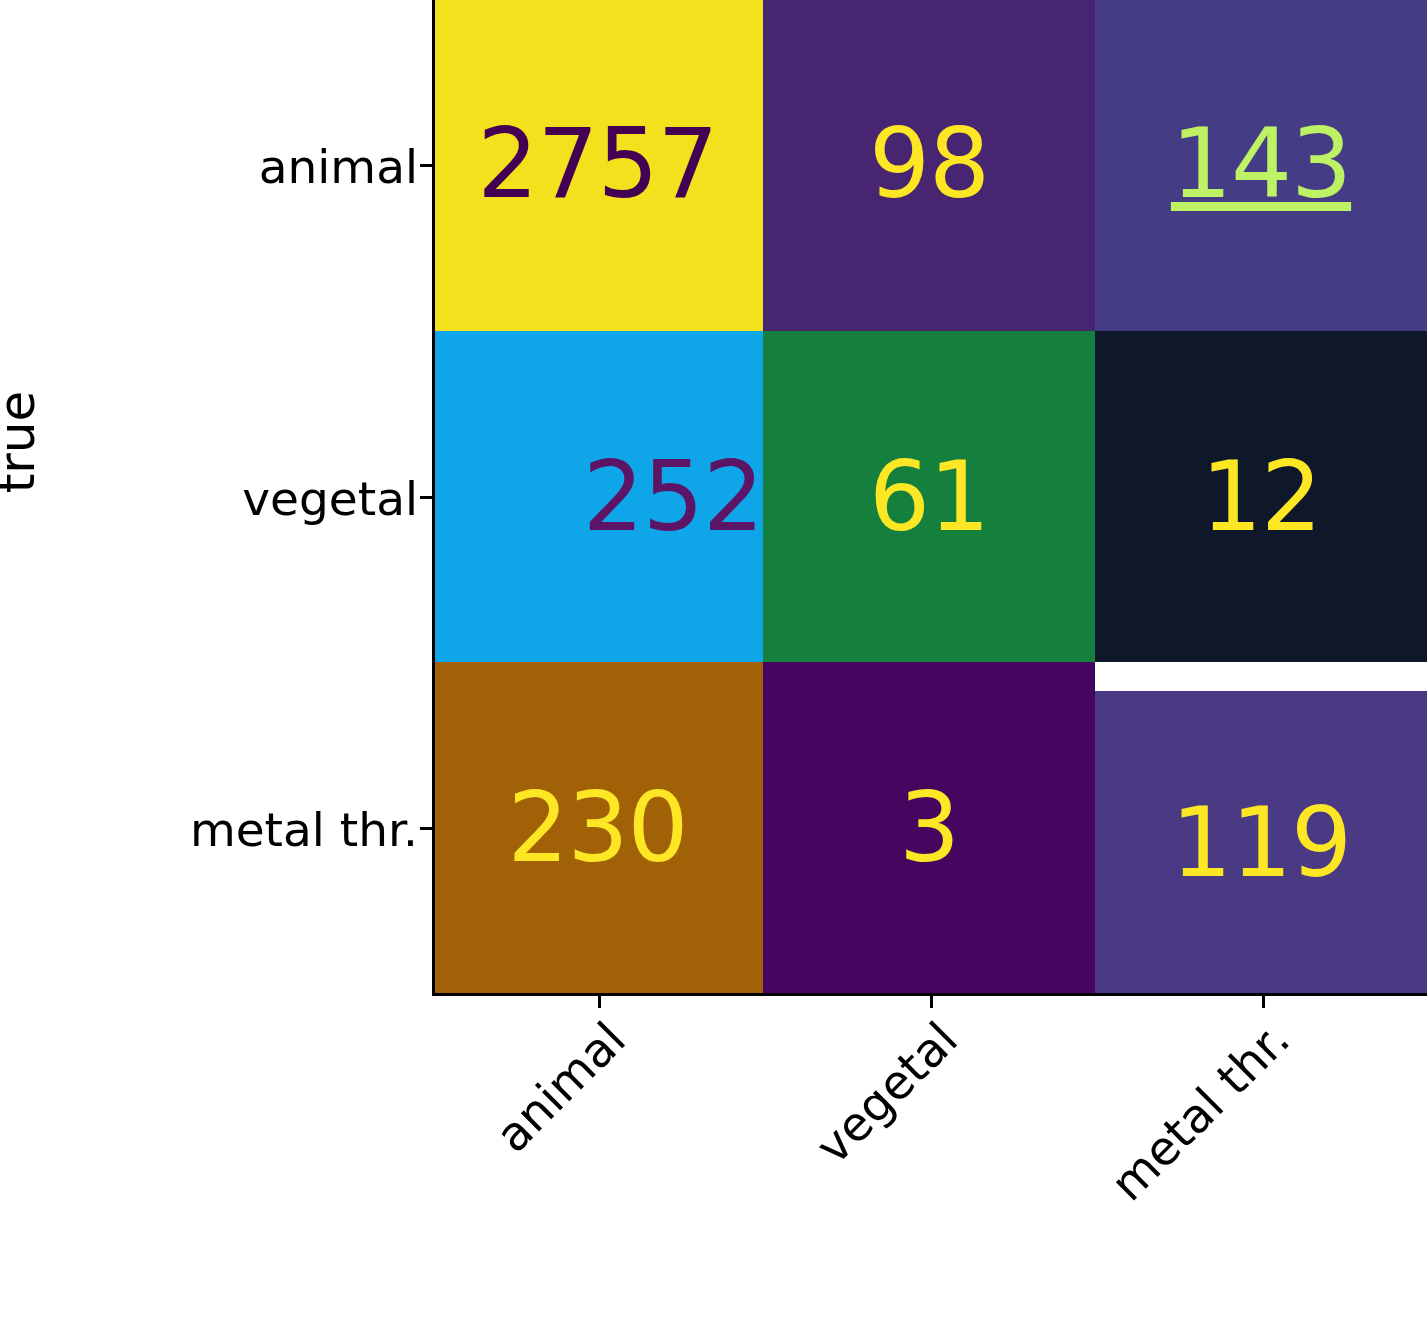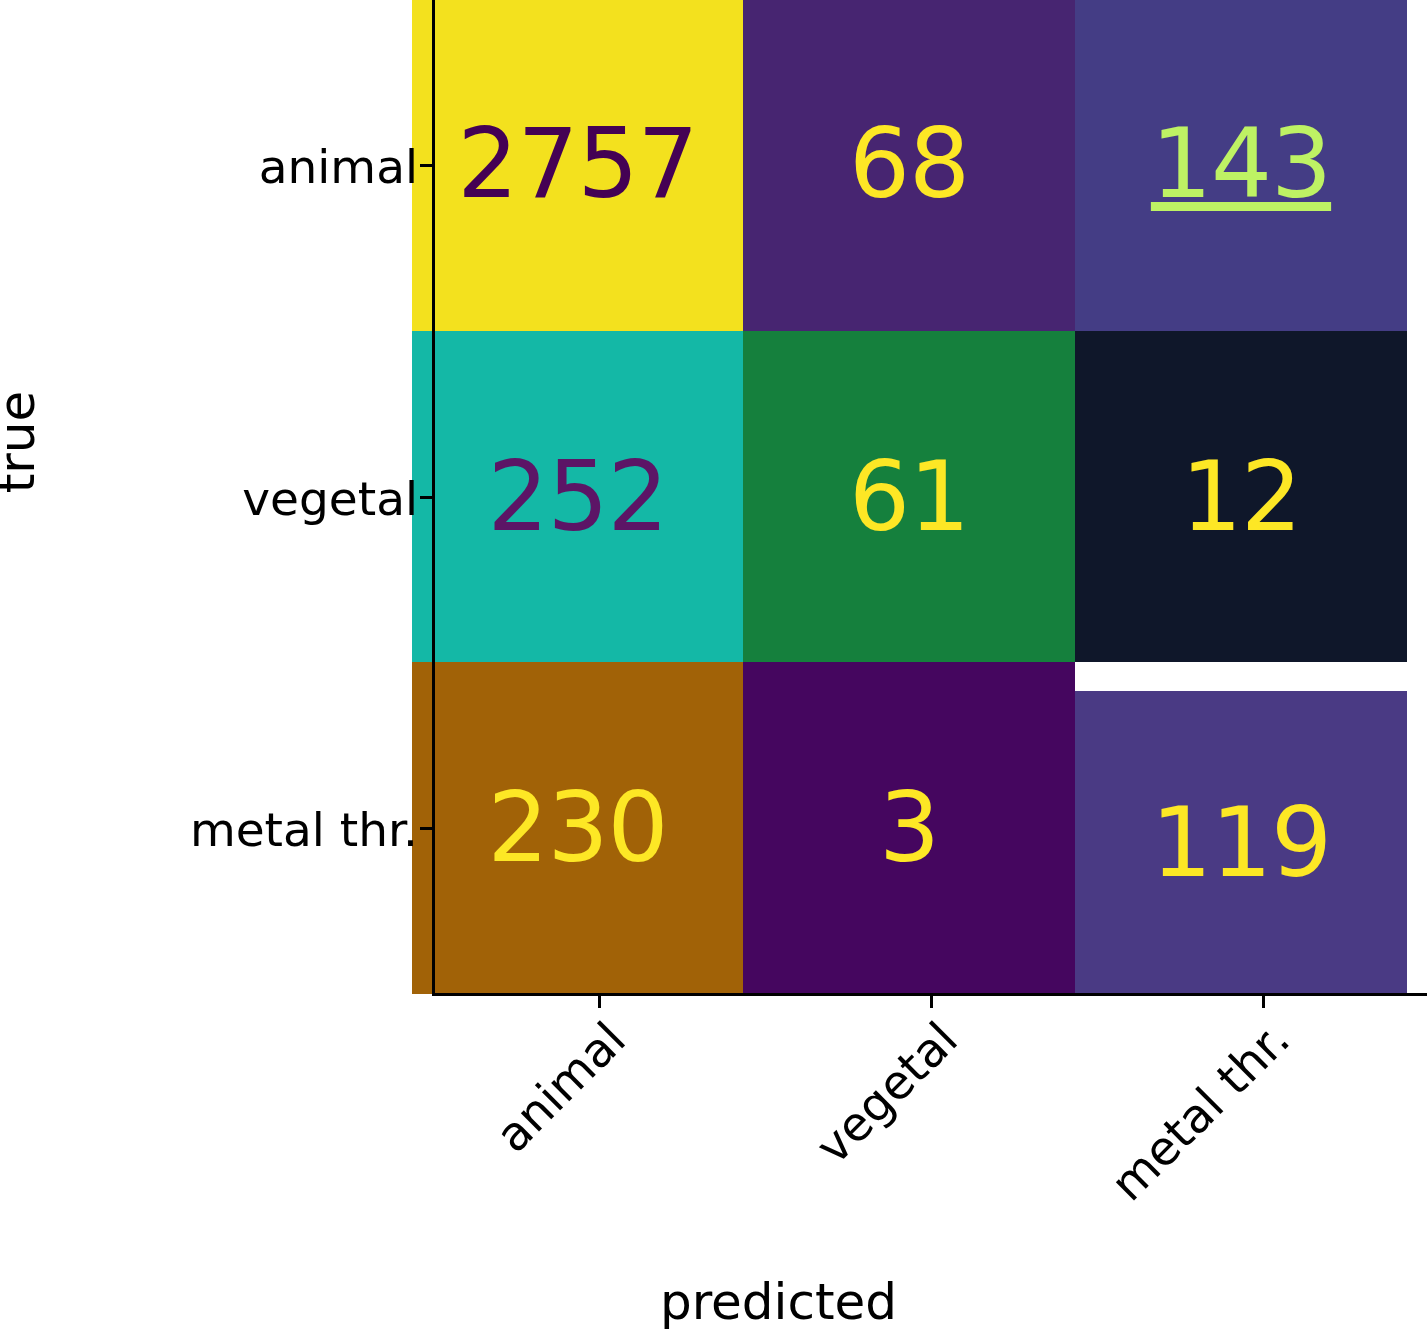--- a/index.html
+++ b/index.html
@@ -17,21 +17,21 @@
   #figure {
     position: relative;
     width: 1427px;
     height: 1344px;
     background: #ffffff;
   }
 
   
   #plot-area {
     position: absolute;
-    left: 412px;
+    left: 432px;
     top: 0px;
     width: 995px;   
     height: 994px;
     overflow: hidden;
   }
   #matrix-grid {
     position: absolute;
     left: 0;
     top: -4px;           
     width: 995px;
@@ -141,27 +141,27 @@
 
 <div id="figure">
 
   <div id="plot-area">
     <div id="matrix-grid">
 
       <div class="cell" id="c0" style="background: rgb(243, 225, 30);">
           <span class="cell-value" style="color: rgb(68, 1, 84);">2757</span>
         </div>
       <div class="cell" id="c1" style="background: rgb(71, 37, 113);">
-          <span class="cell-value" style="color: rgb(253, 231, 37);">68</span>
+          <span class="cell-value" style="color: rgb(253, 231, 37);">98</span>
         </div>
       <div class="cell" id="c2" style="background: rgb(68, 61, 133);">
           <span class="cell-value" style="color: #bef264; text-decoration: underline;">143</span>
         </div>
 
-      <div class="cell" id="c3" style="background: #14b8a6;">
+      <div class="cell" id="c3" style="background: #0ea5e9; justify-content: flex-end;">
           <span class="cell-value" style="color: rgb(92, 21, 102);">252</span>
         </div>
       <div class="cell" id="c4" style="background: #15803d;">
           <span class="cell-value" style="color: rgb(253, 231, 37);">61</span>
         </div>
       <div class="cell" id="c5" style="background: #0f172a;">
           <span class="cell-value" style="color: rgb(253, 231, 37);">12</span>
         </div>
 
       <div class="cell" id="c6" style="background: #a16207;">
@@ -190,15 +190,14 @@
 
   <div class="xtick-mark" style="left:598px;"></div>
   <div class="xtick-mark" style="left:930px;"></div>
   <div class="xtick-mark" style="left:1262px;"></div>
 
   <div class="xtick-label" style="left:-360px; width:960px;">animal</div>
   <div class="xtick-label" style="left:-28px; width:960px;">vegetal</div>
   <div class="xtick-label" style="left:304px; width:960px;">metal thr.</div>
 
   <div id="ylabel">true</div>
-  <div id="xlabel">predicted</div>
 
 </div>
 
 </body></html>

